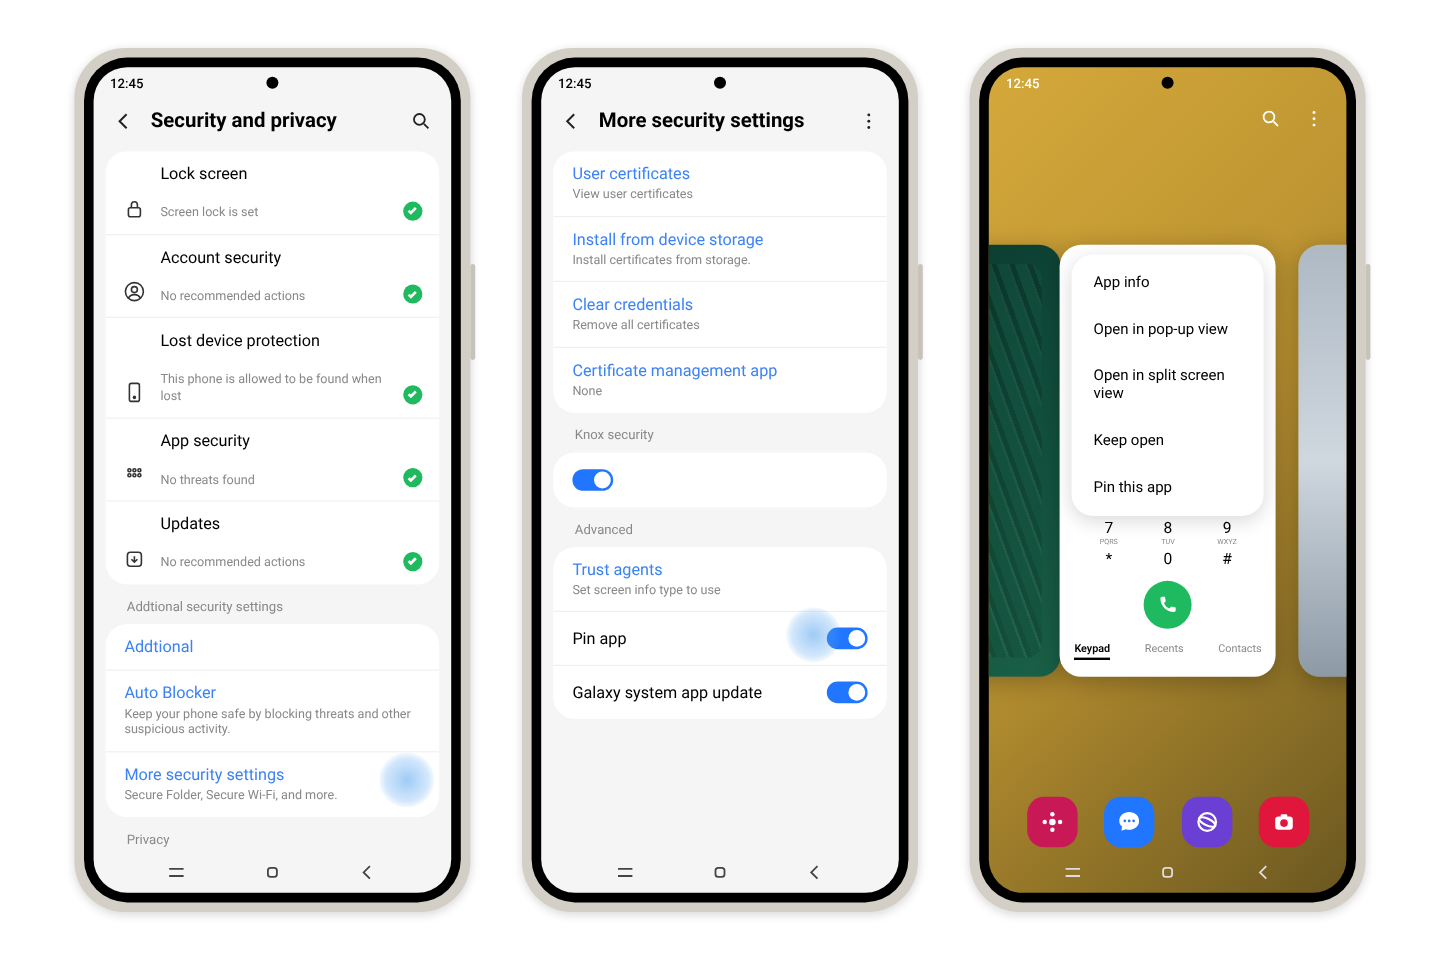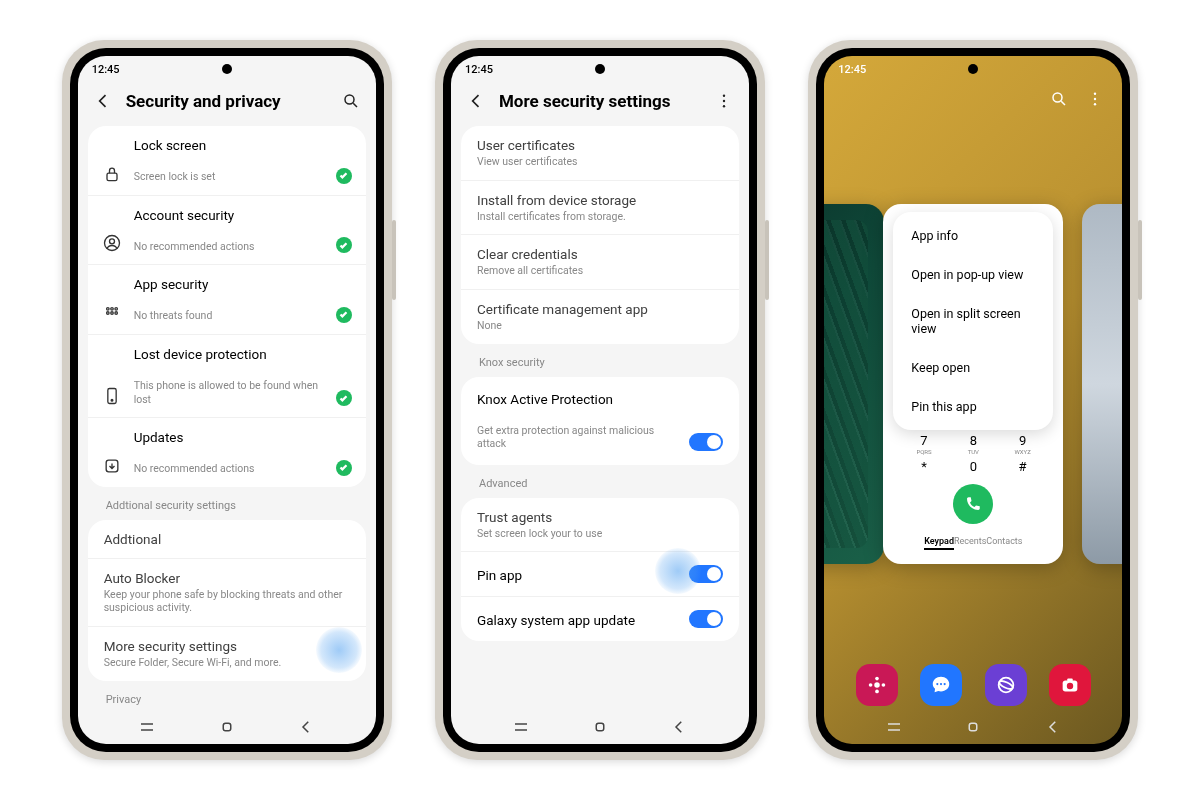--- a/index.html
+++ b/index.html
@@ -147,21 +147,21 @@
   .section-label {
     font-size: 11px;
     color: #888;
     padding: 12px 18px 8px;
   }
   .simple-row {
     padding: 11px 16px;
     border-bottom: 1px solid #f0f0f0;
   }
   .simple-row:last-child { border-bottom: none; }
-  .simple-row .label { font-size: 13.5px; color: #404040; }
+  .simple-row .label { font-size: 13.5px; color: #3b82f6; }
   .simple-row .sub { font-size: 10.5px; color: #888; margin-top: 2px; line-height: 1.3; }
   .toggle {
     width: 34px;
     height: 18px;
     background: #2176ff;
     border-radius: 10px;
     position: relative;
     flex-shrink: 0;
   }
   .toggle::after {
@@ -281,21 +281,21 @@
     height: 40px;
     border-radius: 50%;
     background: #1fba5f;
     margin: 8px auto;
     display: flex;
     align-items: center;
     justify-content: center;
   }
   .dial-tabs {
     display: flex;
-    justify-content: center;
+    justify-content: space-between;
     padding: 4px 12px 8px;
     font-size: 9px;
     color: #888;
   }
   .dial-tabs .active { color: #000; font-weight: 600; border-bottom: 2px solid #000; padding-bottom: 2px; }
   .dock {
     display: flex;
     justify-content: space-around;
     padding: 6px 20px 4px;
   }
@@ -365,48 +365,48 @@
             </div>
             <div class="check">
                 <svg viewBox="0 0 12 12">
                   <path d="M2 6l2.5 2.5L10 3"></path>
                 </svg>
               </div>
           </div>
           <div class="row">
             <div class="rowicon">
               <svg viewBox="0 0 24 24" fill="none" stroke="currentColor" stroke-width="1.6">
+                  <rect x="7" y="3" width="10" height="18" rx="2"></rect>
+                  <circle cx="12" cy="17" r="1"></circle>
+                </svg>
+            </div>
+            <div class="text">
+              <div class="label">Lost device protection</div>
+              <div class="sub">This phone is allowed to be found when lost</div>
+            </div>
+            <div class="check">
+                <svg viewBox="0 0 12 12">
+                  <path d="M2 6l2.5 2.5L10 3"></path>
+                </svg>
+              </div>
+          </div>
+          <div class="row">
+            <div class="rowicon">
+              <svg viewBox="0 0 24 24" fill="none" stroke="currentColor" stroke-width="1.6">
                   <circle cx="7" cy="7" r="1.5"></circle>
                   <circle cx="12" cy="7" r="1.5"></circle>
                   <circle cx="17" cy="7" r="1.5"></circle>
                   <circle cx="7" cy="12" r="1.5"></circle>
                   <circle cx="12" cy="12" r="1.5"></circle>
                   <circle cx="17" cy="12" r="1.5"></circle>
                 </svg>
             </div>
             <div class="text">
               <div class="label">App security</div>
               <div class="sub">No threats found</div>
-            </div>
-            <div class="check">
-                <svg viewBox="0 0 12 12">
-                  <path d="M2 6l2.5 2.5L10 3"></path>
-                </svg>
-              </div>
-          </div>
-          <div class="row">
-            <div class="rowicon">
-              <svg viewBox="0 0 24 24" fill="none" stroke="currentColor" stroke-width="1.6">
-                  <rect x="7" y="3" width="10" height="18" rx="2"></rect>
-                  <circle cx="12" cy="17" r="1"></circle>
-                </svg>
-            </div>
-            <div class="text">
-              <div class="label">Lost device protection</div>
-              <div class="sub">This phone is allowed to be found when lost</div>
             </div>
             <div class="check">
                 <svg viewBox="0 0 12 12">
                   <path d="M2 6l2.5 2.5L10 3"></path>
                 </svg>
               </div>
           </div>
           <div class="row">
             <div class="rowicon">
               <svg viewBox="0 0 24 24" fill="none" stroke="currentColor" stroke-width="1.6">
@@ -494,32 +494,28 @@
             <div class="sub">Remove all certificates</div>
           </div>
           <div class="simple-row">
             <div class="label">Certificate management app</div>
             <div class="sub">None</div>
           </div>
         </div>
         <div class="section-label">Knox security</div>
         <div class="card">
           <div class="row" style="padding:14px 16px;">
-            <div class="text">
-              <div class="label">Knox Active Protection</div>
-              <div class="sub">Get extra protection against malicious attack</div>
-            </div>
             <div class="toggle"></div>
           </div>
         </div>
         <div class="section-label">Advanced</div>
         <div class="card">
           <div class="simple-row">
             <div class="label">Trust agents</div>
-            <div class="sub">Set screen lock your to use</div>
+            <div class="sub">Set screen info type to use</div>
           </div>
           <div class="row" style="padding:13px 16px; position:relative;">
             <div class="text">
               <div class="label">Pin app</div>
             </div>
             <div class="tap-indicator" style="right:38px; top:-4px;"></div>
             <div class="toggle"></div>
           </div>
           <div class="row" style="padding:13px 16px;">
             <div class="text">

